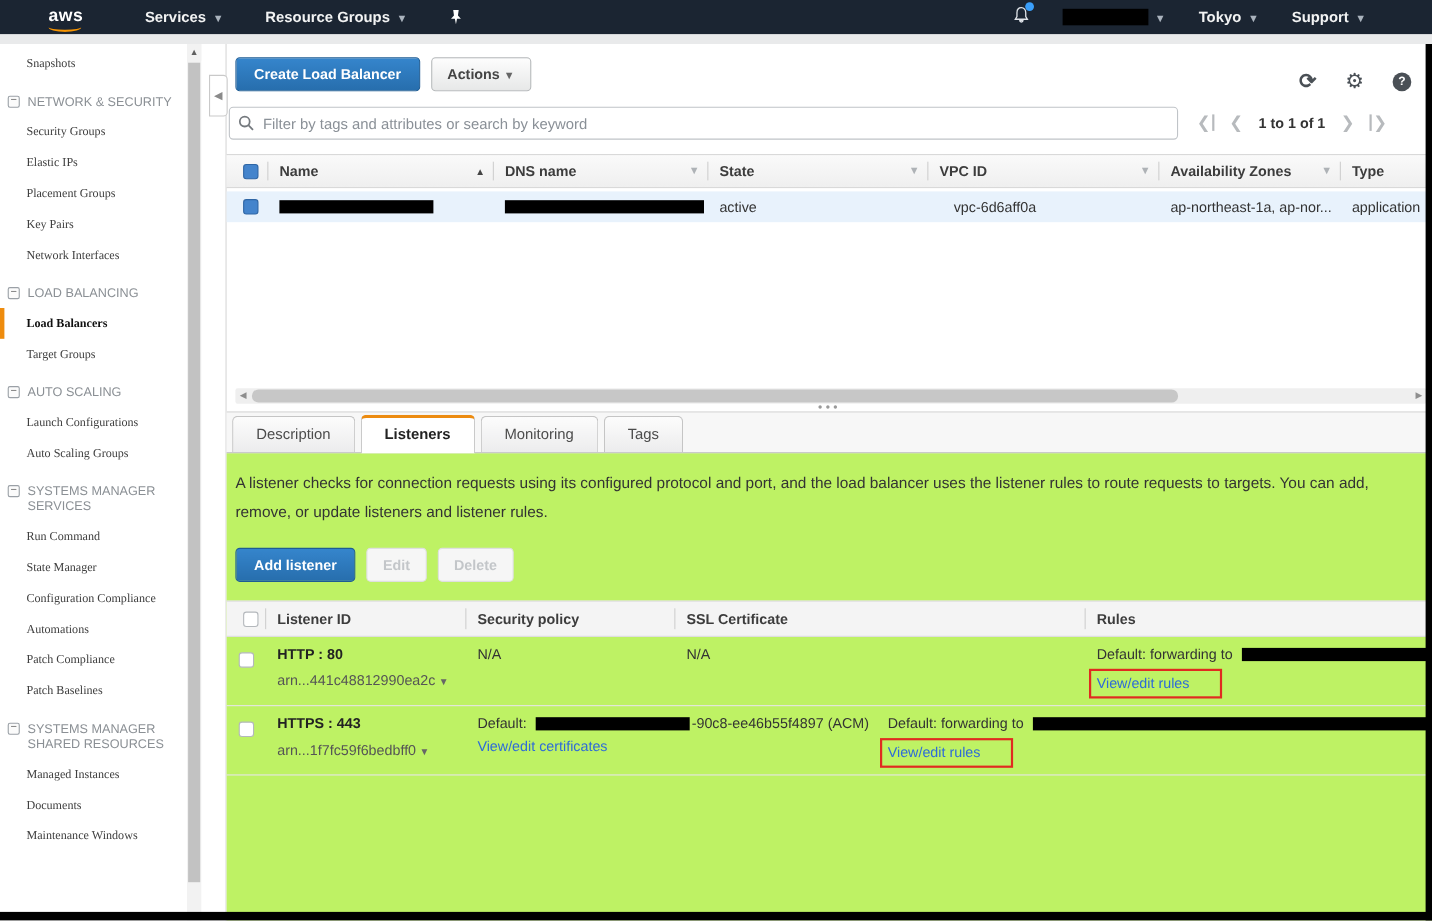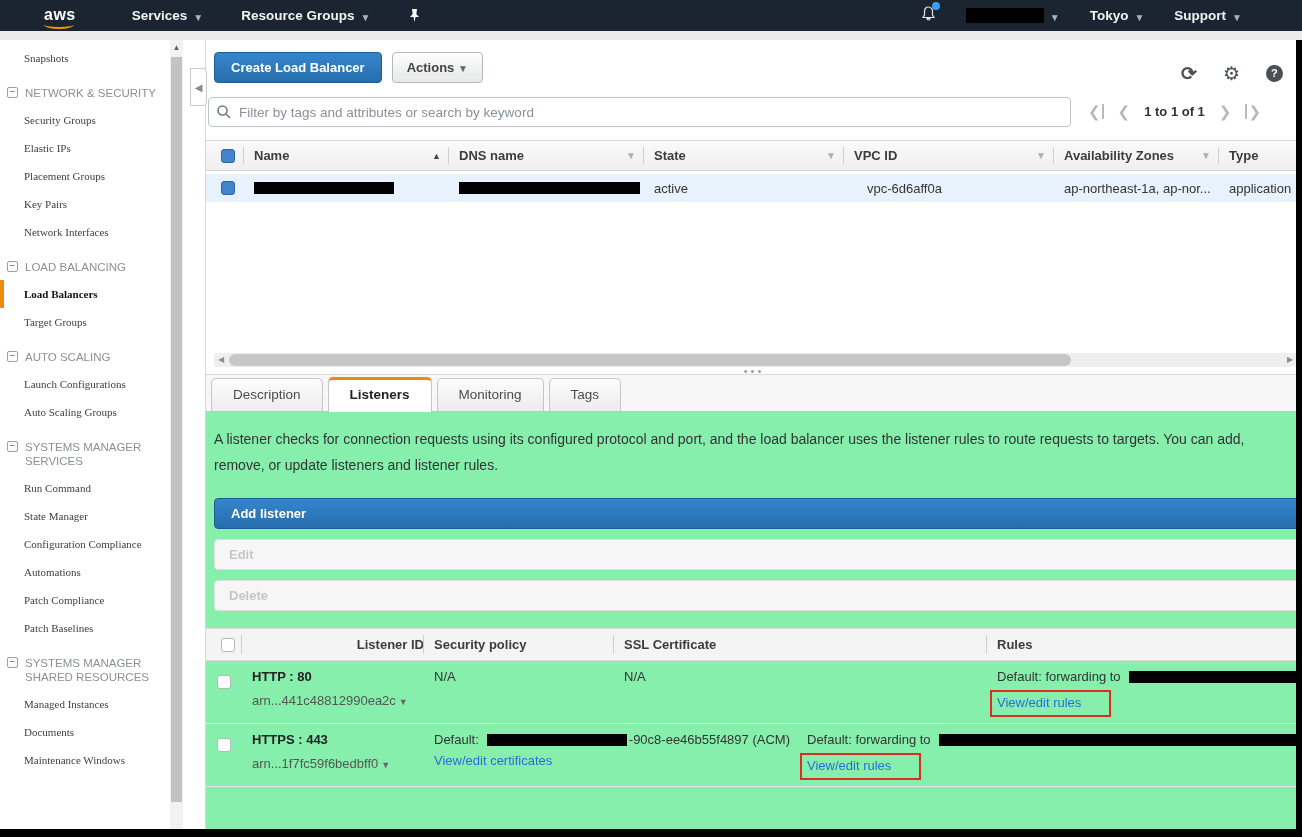--- a/index.html
+++ b/index.html
@@ -84,29 +84,29 @@
   .pane-icons { position:absolute; right:47px; top:8px; display:flex; gap:9px; }
   .pane-icon { position:relative; width:17px; height:15px; background:#3f4650; border-radius:2px; cursor:pointer; }
   .pane-icon span { position:absolute; left:3px; right:3px; background:#fff; }
   .pi-b1 span { bottom:2px; height:3px; }
   .pi-b2 span { bottom:2px; height:5px; }
   .pi-t  span { top:2px;    height:5px; }
 
   .tabs { position:relative; display:flex; align-items:flex-end; padding-left:5px; height:37px; border-bottom:1px solid #c5c5c5; }
   .tab { background:linear-gradient(#fcfcfc,#ececed); border:1px solid #c5c5c5; border-bottom:none; border-radius:5px 5px 0 0; padding:8px 21px 9px; margin-right:5px; color:#4c4c4c; font-size:13.5px; cursor:pointer; }
   .tab.active { background:#fff; border-top:3px solid #ec8b10; font-weight:bold; color:#222; padding-top:7px; margin-bottom:-1px; padding-bottom:10px; }
-  .tab-content { flex:1; background:#86efac; }
+  .tab-content { flex:1; background:#bef264; }
 
   .desc-text { margin:14px 10px 0 8px; font-size:14px; line-height:26px; color:#333; max-width:1075px; }
-  .listener-btns { margin:20px 0 16px 8px; display:flex; gap:10px;flex-direction:column; }
+  .listener-btns { margin:20px 0 16px 8px; display:flex; gap:10px; }
 
   .lst-table { margin-top:17px; width:1097px; }
   .lst-header { display:flex; align-items:center; height:33px; background:#f4f4f4; border-top:1px solid #ddd; border-bottom:1px solid #ddd; font-weight:bold; color:#3c3c3c; }
   .lw-cb { width:36px; justify-content:center; padding-left:8px; }
-  .lw-id { width:182px;justify-content:flex-end; } .lw-pol { width:190px; } .lw-ssl { width:373px; } .lw-rules { flex:1; }
+  .lw-id { width:182px; } .lw-pol { width:190px; } .lw-ssl { width:373px; } .lw-rules { flex:1; }
   .lst-row { display:flex; border-bottom:1px solid #e6e6e6; min-height:54px; }
   .lst-cell { padding:8px 0 6px 10px; }
   .lst-cb-cell { width:36px; display:flex; justify-content:center; padding-top:14px; }
   .lid { font-weight:bold; color:#222; margin-bottom:9px; }
   .arn { color:#555; }
   .dd-caret { color:#666; font-size:9px; margin-left:3px; }
   .link { color:#2e6bd8; cursor:pointer; text-decoration:none; }
   .rule-line1 { display:flex; align-items:center; margin-bottom:6px; }
   .rule-fill { flex:1; margin-left:8px; height:12px; background:#000; }
   .red-box { display:inline-block; border:2px solid #e02b20; padding:3px 28px 5px 5px; margin-left:-7px; }

